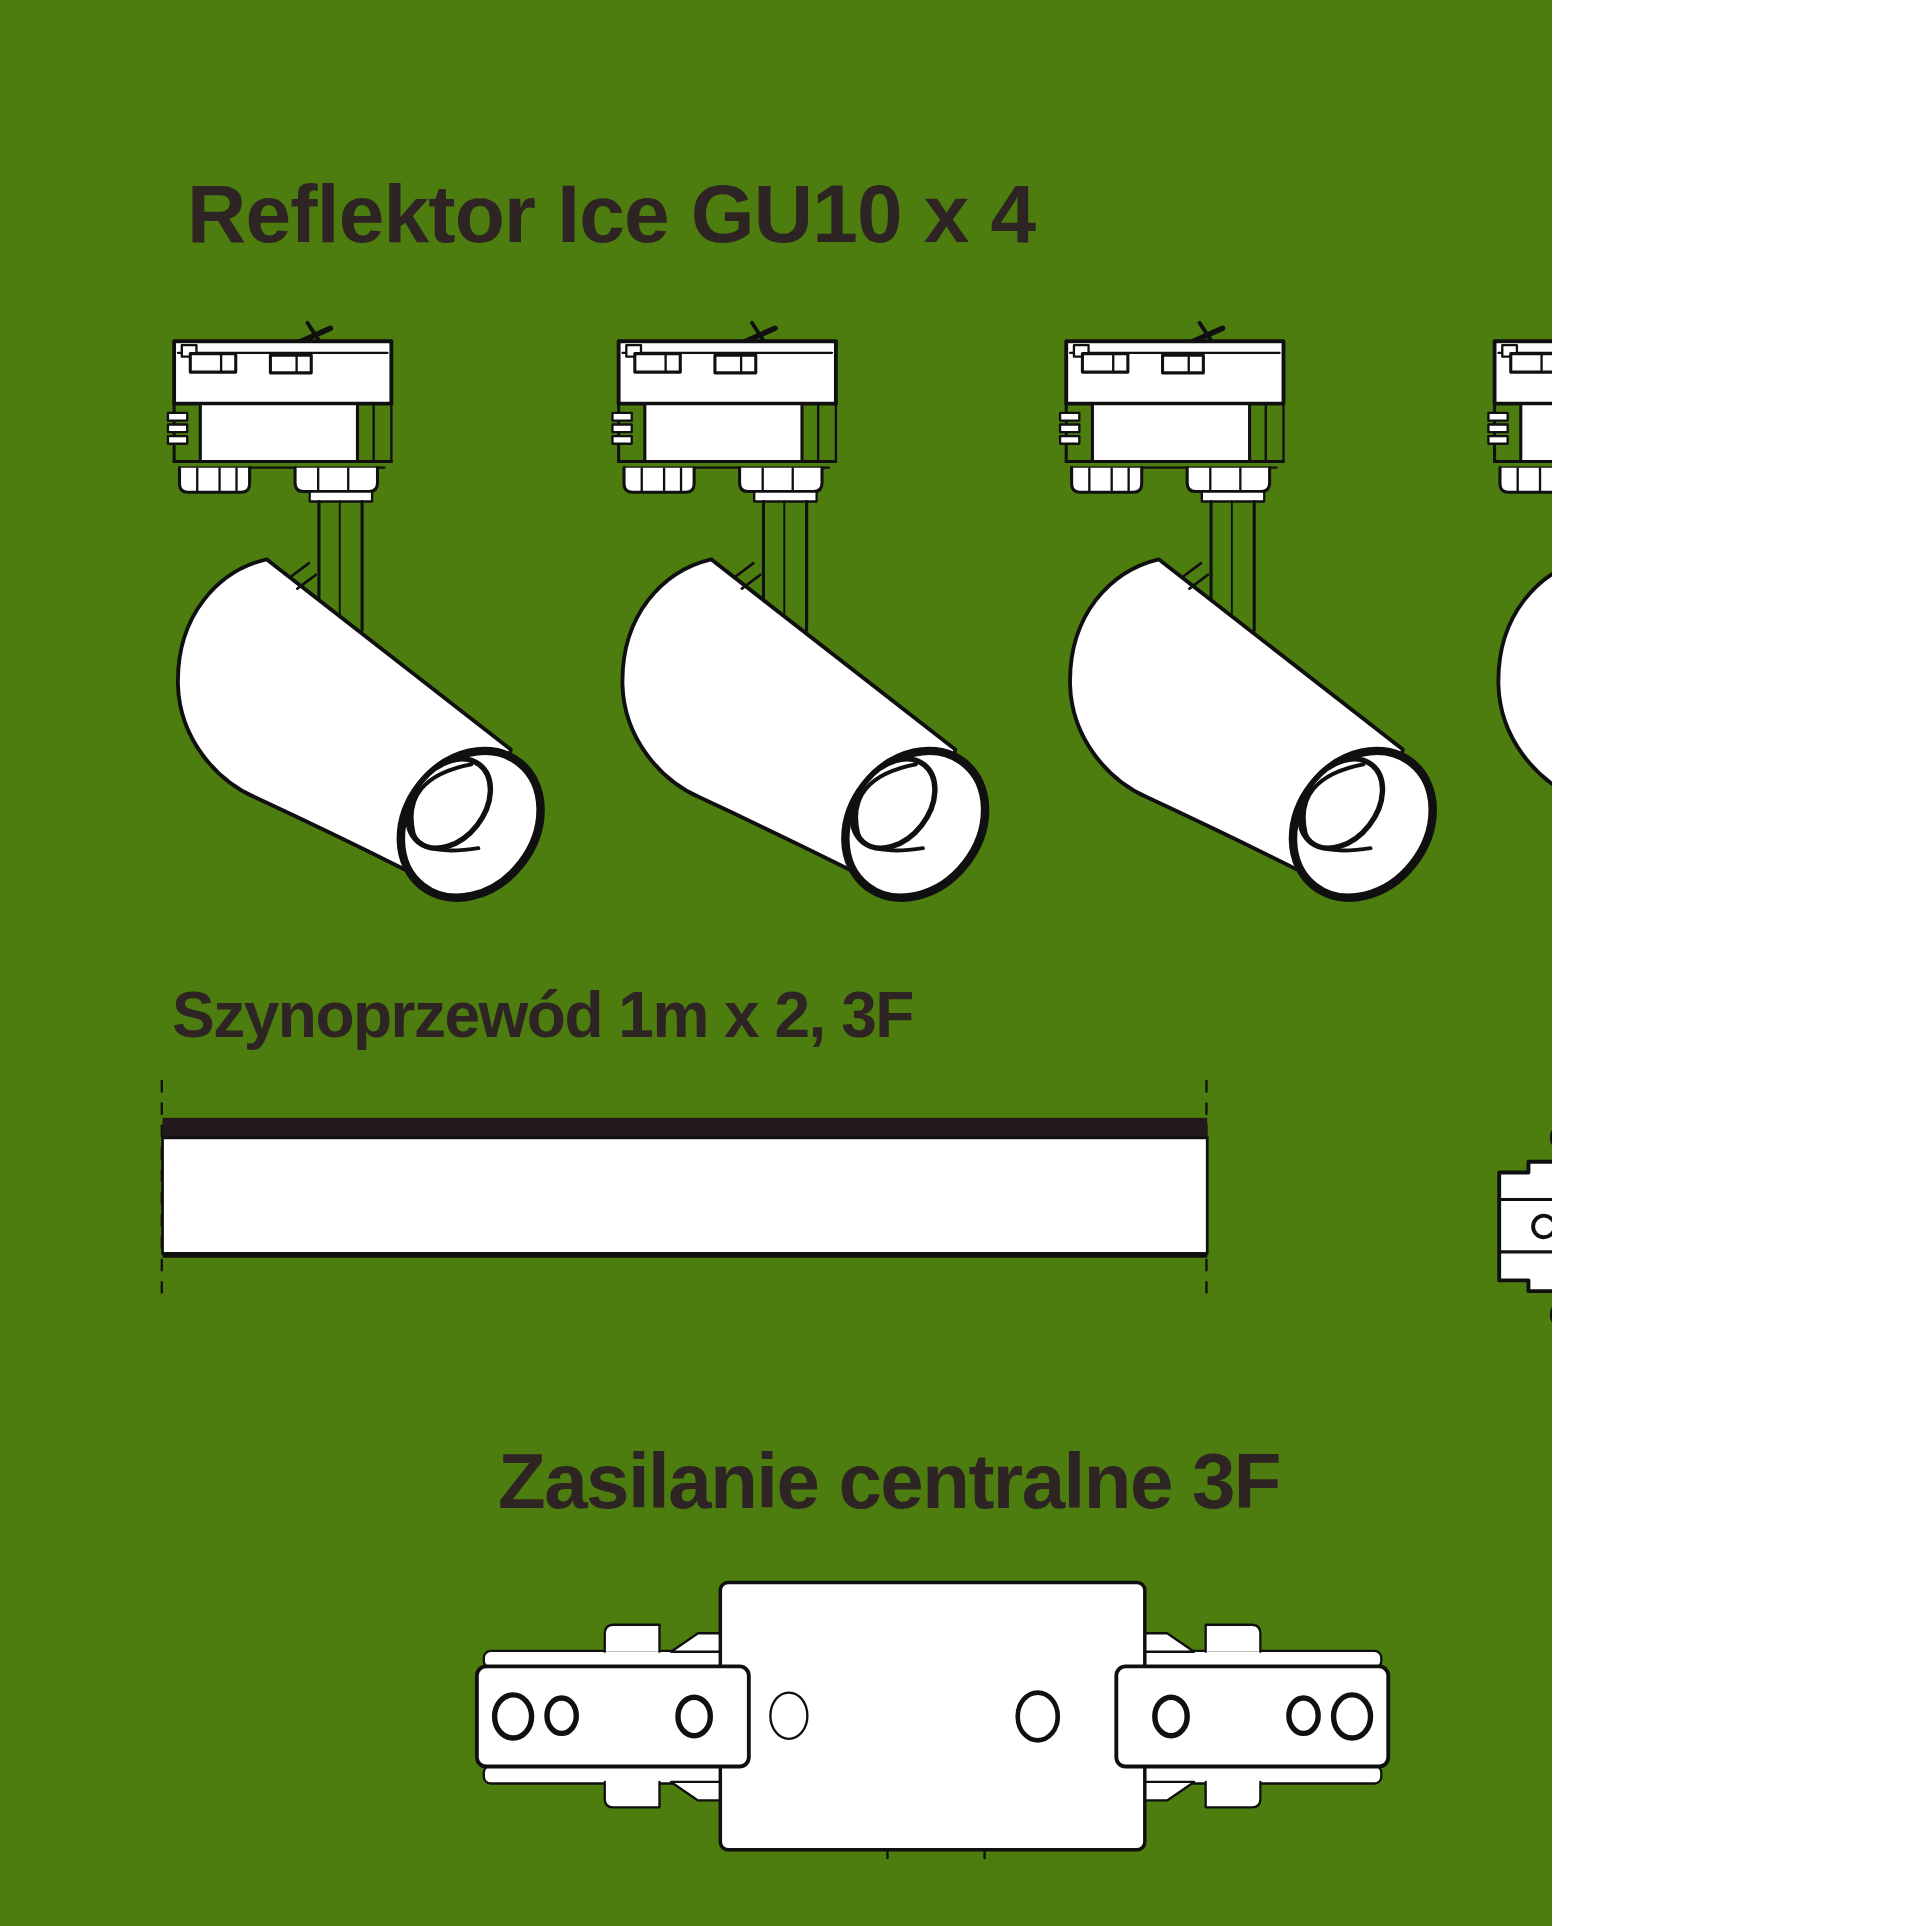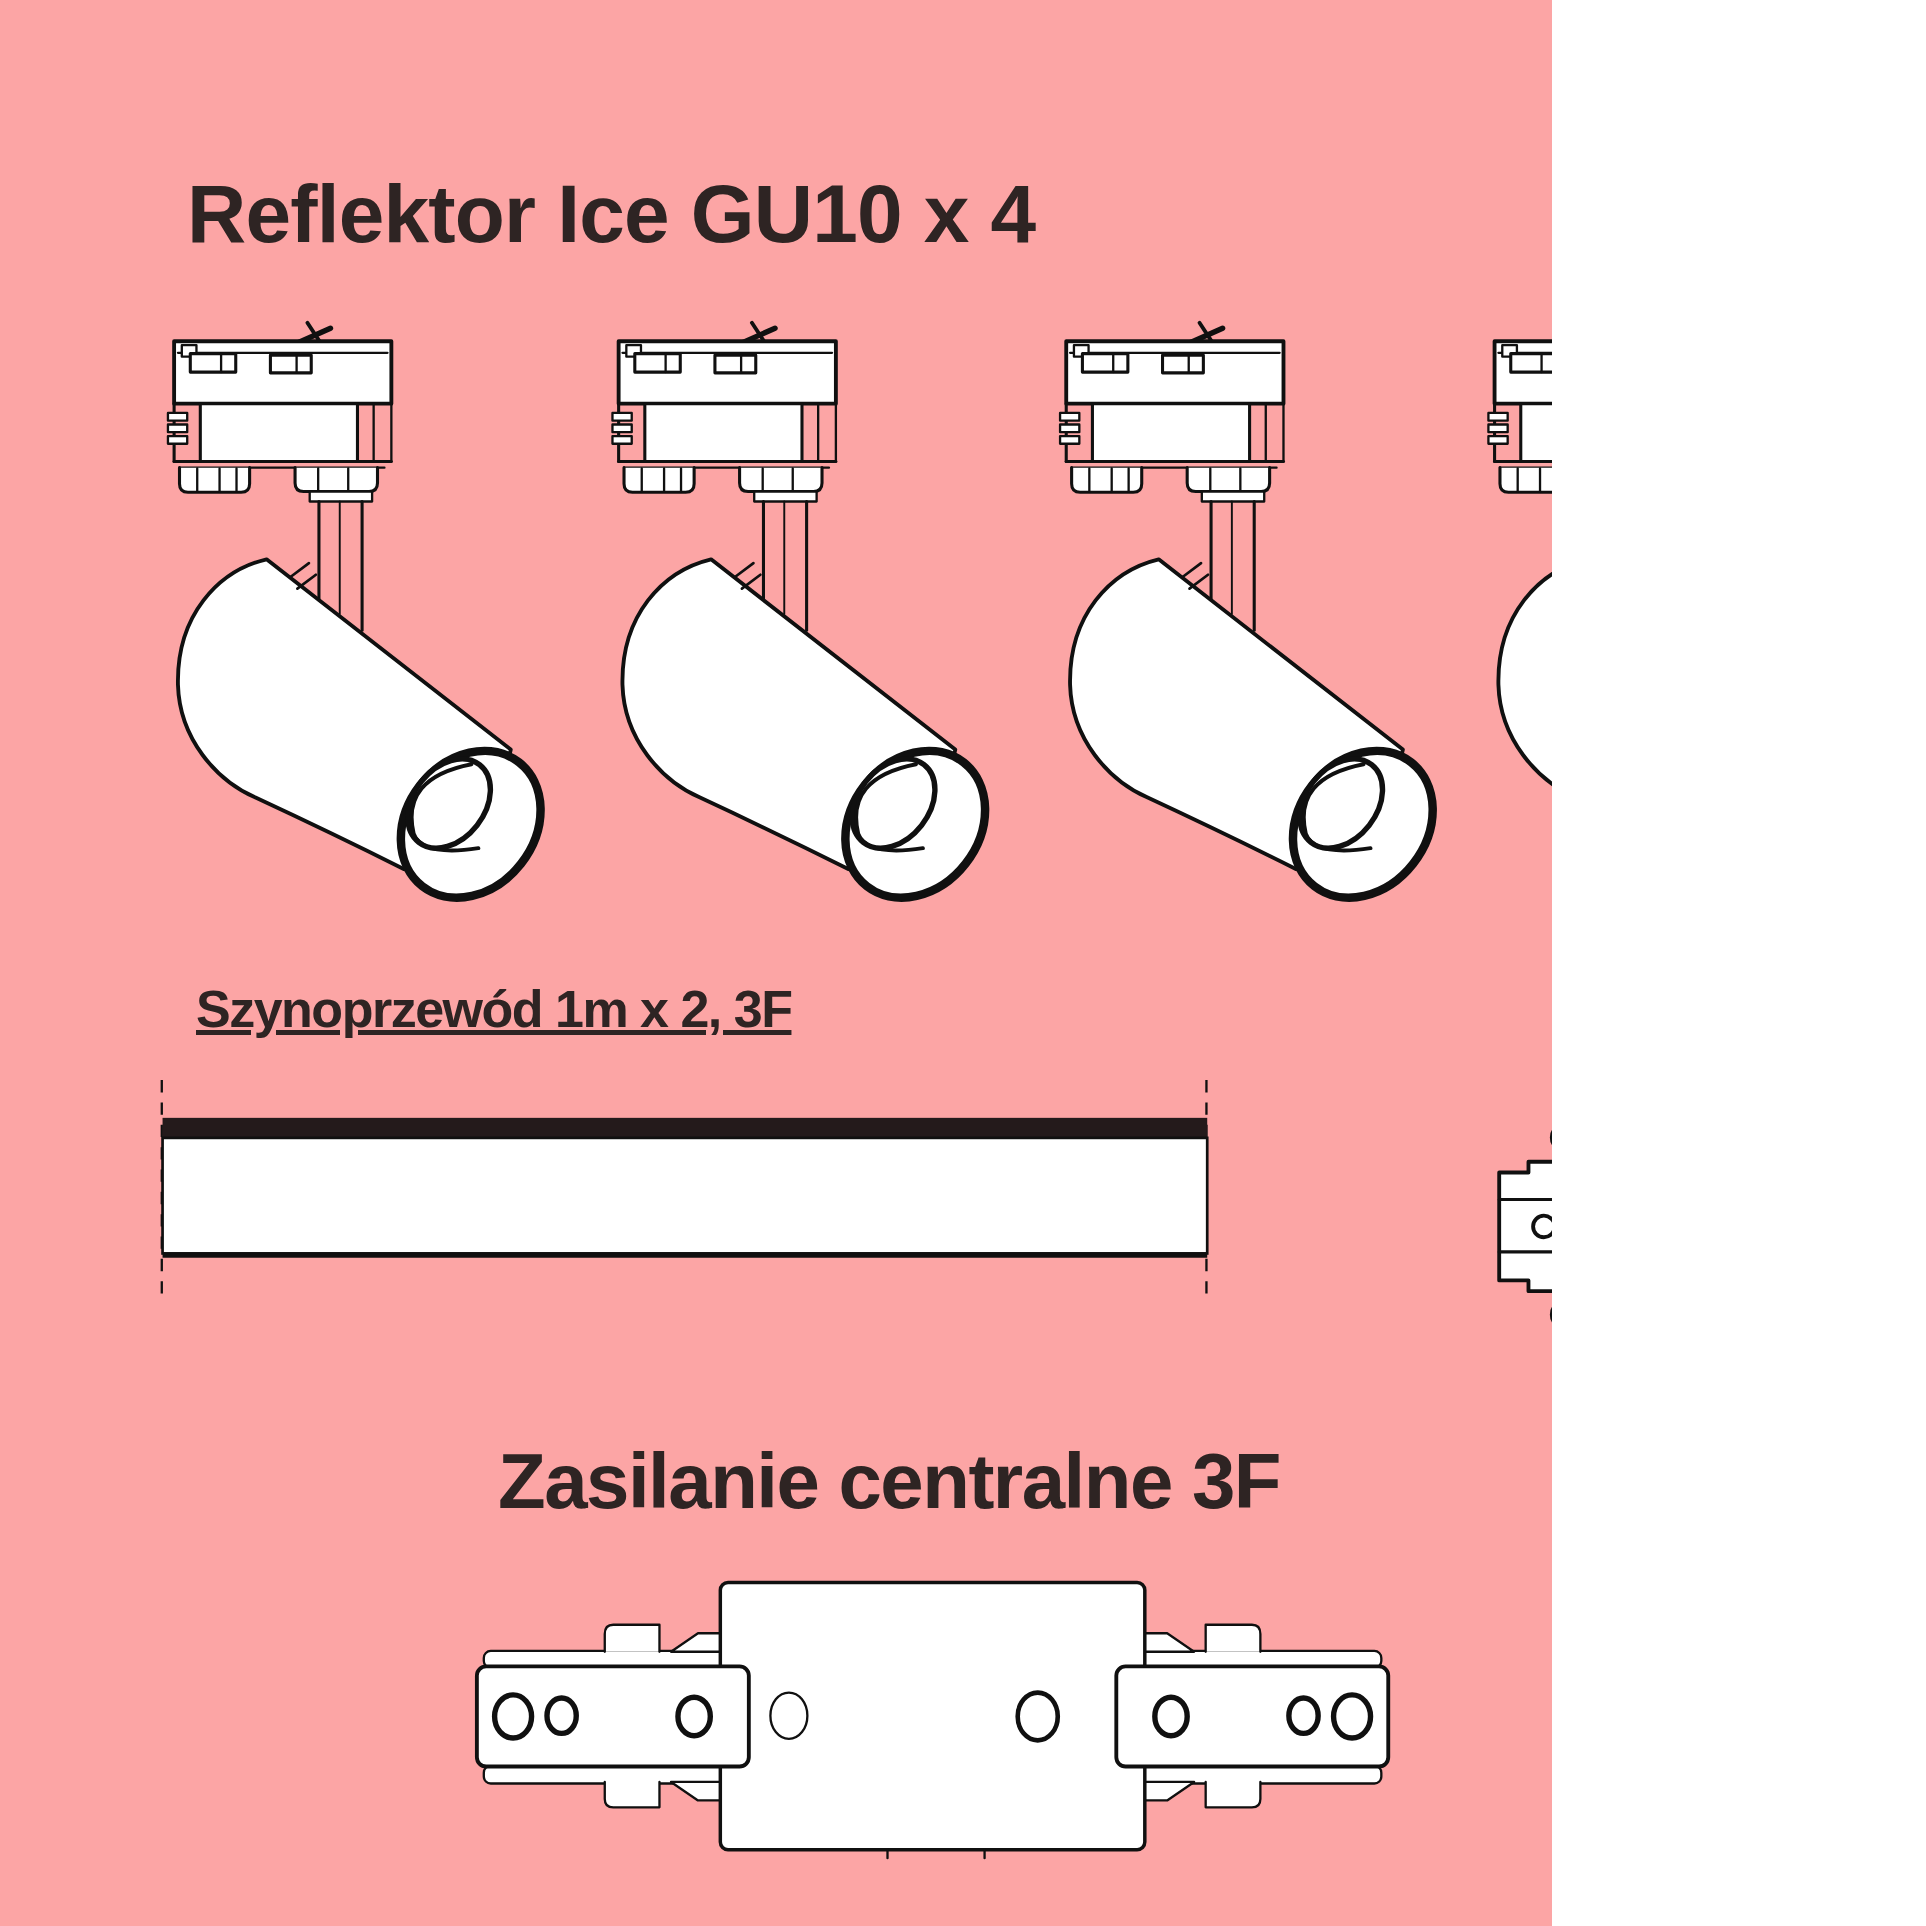--- a/index.html
+++ b/index.html
@@ -1,20 +1,20 @@
 <!DOCTYPE html>
 <html style="--ink: #2e2423; --line: #101010; --track-bar: #241a1b; --watermark: #d6d6d6;font-size:12.3px"><head>
 <meta charset="utf-8">
 <style>
   html,body{margin:0;padding:0;background:#ffffff;}
   body{width:1926px;height:1926px;font-family:"Liberation Sans",sans-serif;}
-  .canvas{position:relative;width:1552px;height:1926px;background:#fca5a5;overflow:hidden;}
+  .canvas{position:relative;width:1552px;height:1926px;background:#4d7c0f;overflow:hidden;}
   .label{position:absolute;font-weight:700;color:var(--ink,#2e2423);white-space:nowrap;line-height:1;}
   #title-label{left:187px;top:173px;font-size:82px;letter-spacing:-0.8px;}
-  #track-label{left:196px;top:983px;font-size:52px;letter-spacing:-1.5px;text-decoration:underline;}
+  #track-label{left:172px;top:983px;font-size:64px;letter-spacing:-1.5px;}
   #endcap-label{left:1313px;top:983px;font-size:78px;letter-spacing:-1.5px;}
   #power-label{left:498px;top:1442px;font-size:78px;letter-spacing:-1.5px;}
   #drawing{position:absolute;left:0;top:0;stroke:var(--line,#101010);}
   .bar{fill:var(--track-bar,#241a1b);}
   .wm{stroke:var(--watermark,#d6d6d6);}
 </style>
 </head>
 <body>
 
 <div class="canvas">

